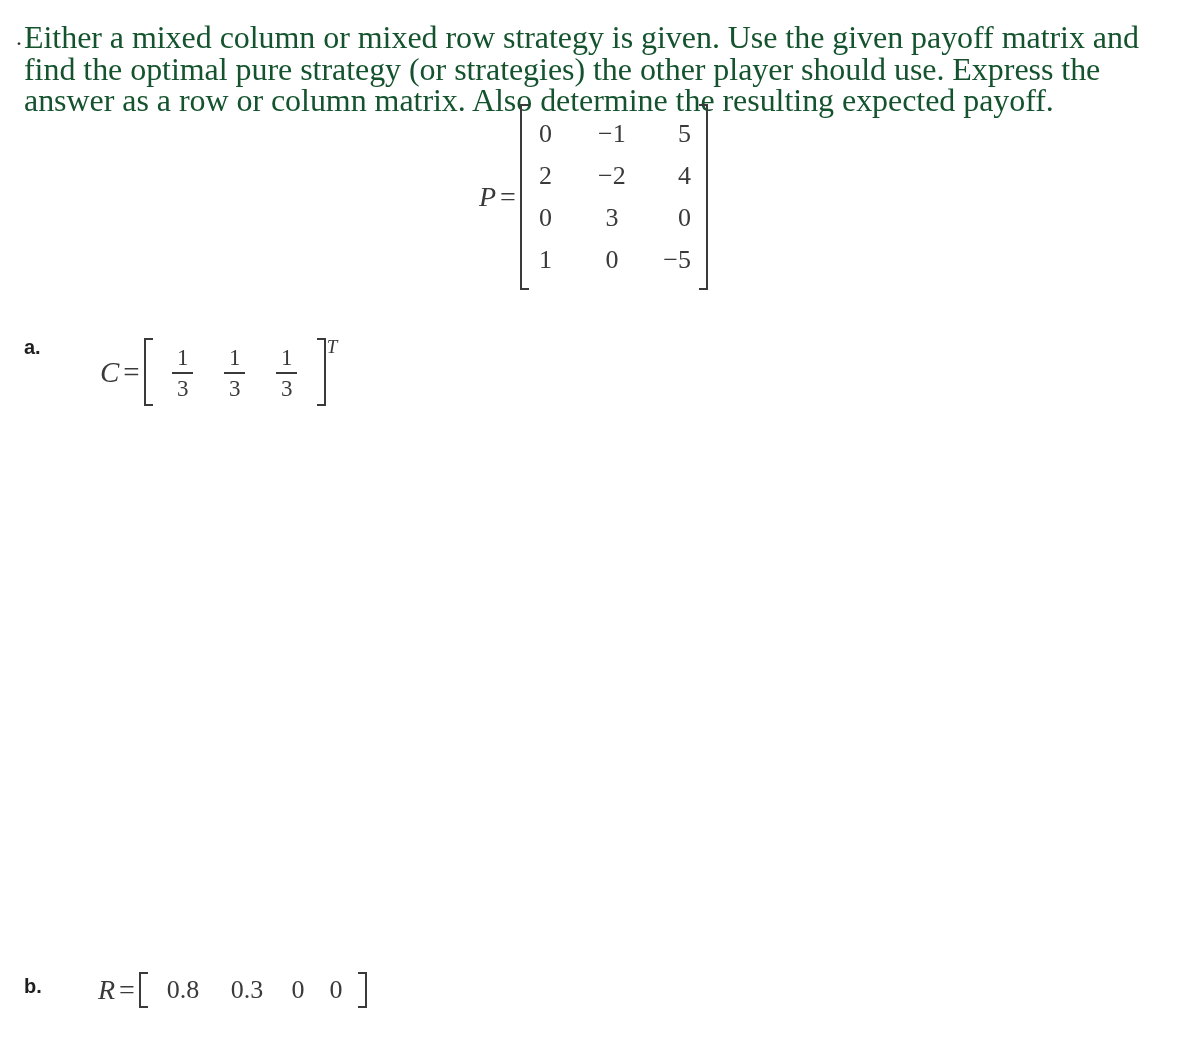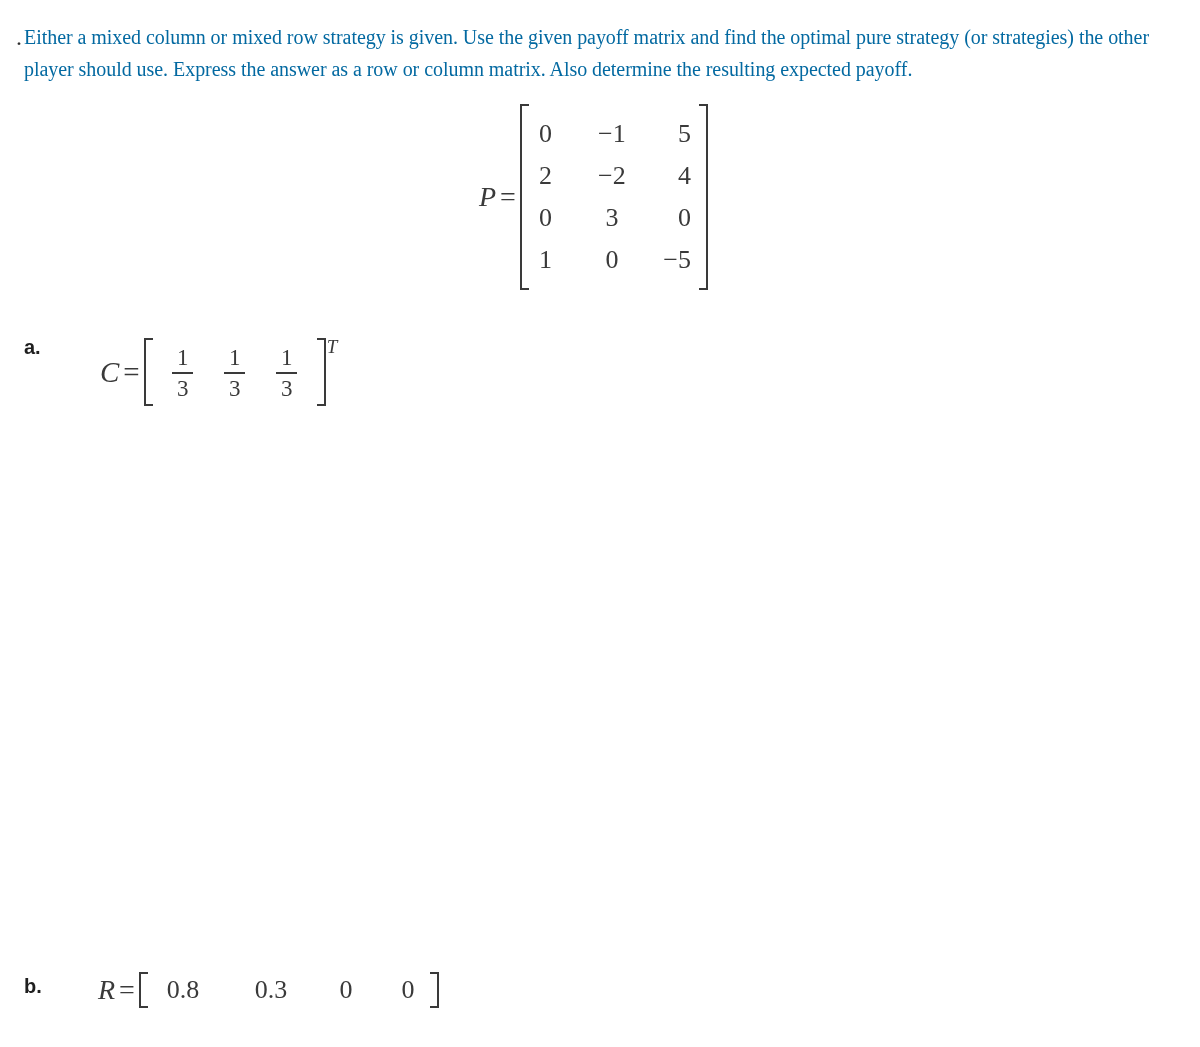--- a/index.html
+++ b/index.html
@@ -30,24 +30,24 @@
     left: 0px;
     top: 0px;
     width: 22px;
     text-align: right;
     font-size: 24px;
     line-height: 31px;
     color: #2e2e2e;
   }
   .problem-text {
     margin-left: 24px;
-    font-size: 20px;
+    font-size: 32px;
     line-height: 31.5px;
     text-align: left;
-    color: #0369a1;
+    color: #14532d;
     letter-spacing: -0.05px;
   }
 
   
   .math {
     font-family: "Liberation Serif", "DejaVu Serif", serif;
     color: #3a3a3a;
   }
   .mvar {
     font-style: italic;
@@ -174,21 +174,20 @@
     left: 98px;
     top: 972px;
     display: flex;
     align-items: center;
   }
   #r-equation .mvar { font-size: 28px; }
   #r-equation .meq  { font-size: 28px; }
   #r-matrix .matrix-grid {
     grid-template-columns: 64px 64px 38px 38px;
     padding: 3px 3px;
-    gap: 24px;
   }
   #r-matrix .matrix-grid .matrix-cell {
     height: 30px;
     display: flex;
     align-items: center;
     justify-content: center;
   }
   #r-matrix .bracket { height: 36px; }
 </style>
 </head>

